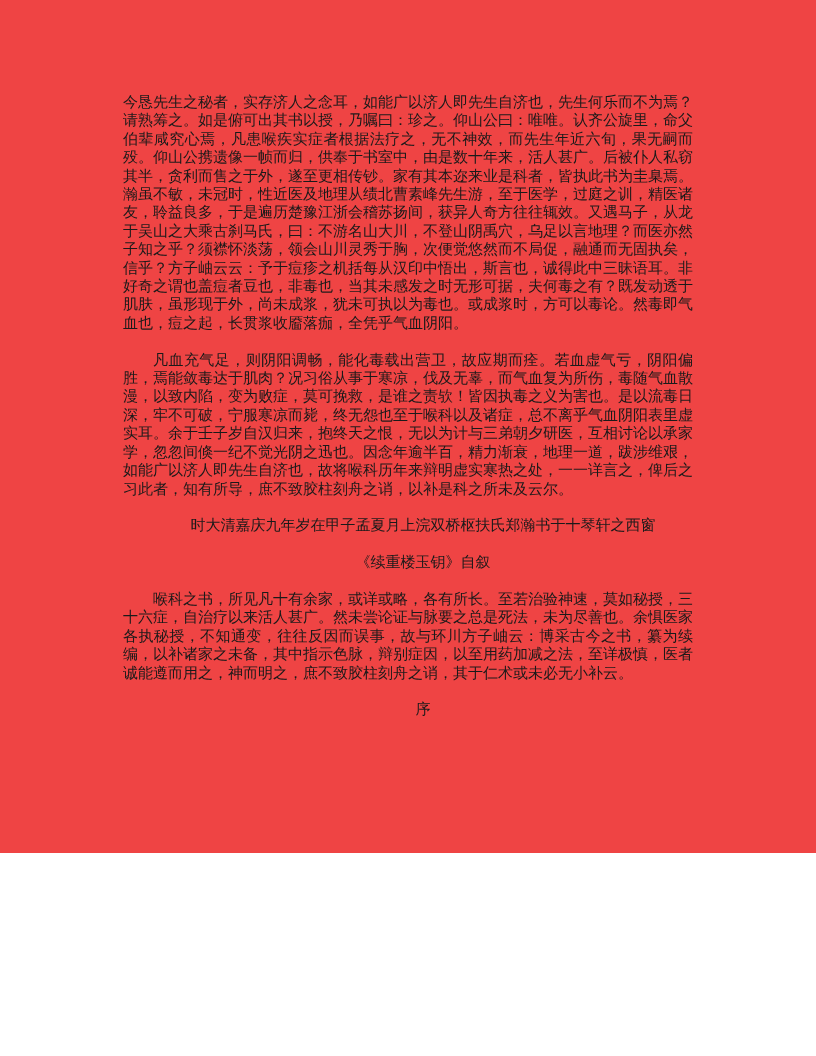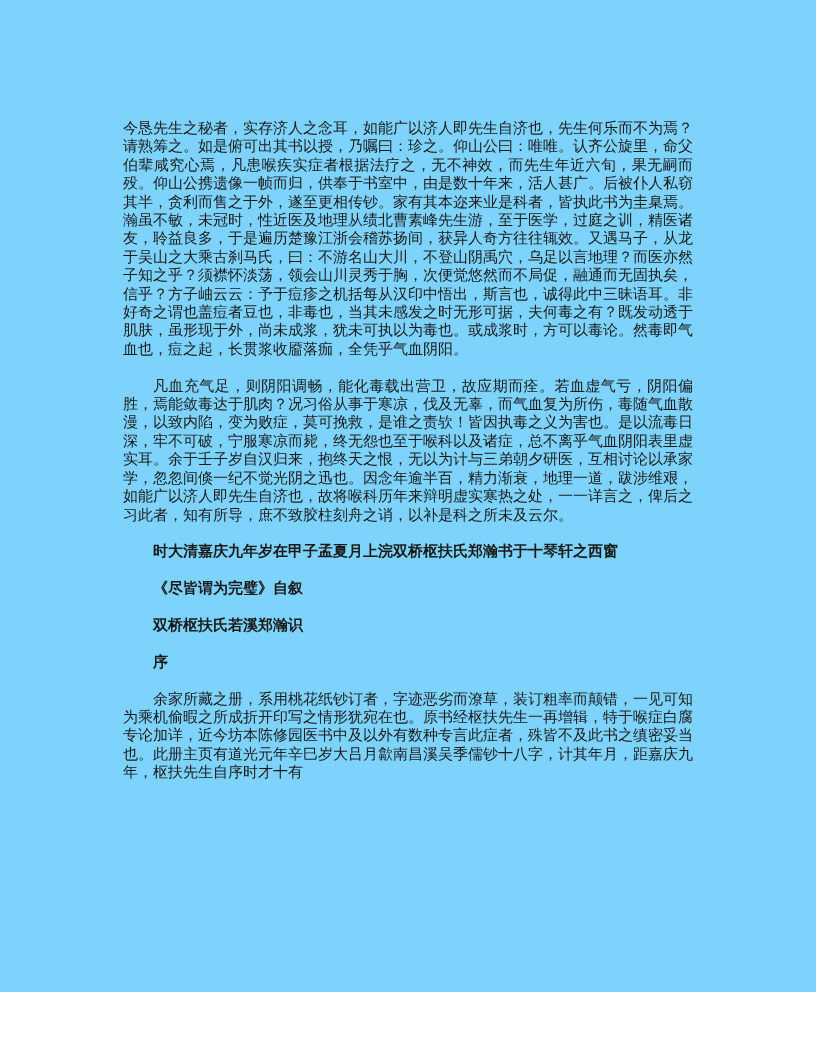--- a/index.html
+++ b/index.html
@@ -1,47 +1,45 @@
 <!DOCTYPE html>
 <html><head>
 <meta charset="utf-8">
 <style>
   html, body { margin: 0; padding: 0; background: #ffffff; }
   .page {
     position: relative;
     width: 816px;
-    height: 992px;
-    background: #7dd3fc;
+    height: 853px;
+    background: #ef4444;
     box-sizing: border-box;
-    padding: 119px 123px 0 123px;
+    padding: 93px 123px 0 123px;
     overflow: hidden;
   }
   .doc {
     font-family: "Liberation Serif", "DejaVu Serif", serif;
     font-size: 15px;
     line-height: 18.4px;
     color: #1a1a1a;
     text-align: justify;
   }
   .doc p {
     margin: 0 0 18.4px 0;
     padding: 0;
   }
   .doc p.indent { text-indent: 2em; }
   .doc p.single {
-    text-align: left;
-    font-weight: bold;
+    text-align: center;
   }
 </style>
 </head>
 <body>
 
 <div class="page">
   <div class="doc" id="doc-body">
       <p class="">今恳先生之秘者，实存济人之念耳，如能广以济人即先生自济也，先生何乐而不为焉？请熟筹之。如是俯可出其书以授，乃嘱曰：珍之。仰山公曰：唯唯。认齐公旋里，命父伯辈咸究心焉，凡患喉疾实症者根据法疗之，无不神效，而先生年近六旬，果无嗣而殁。仰山公携遗像一帧而归，供奉于书室中，由是数十年来，活人甚广。后被仆人私窃其半，贪利而售之于外，遂至更相传钞。家有其本迩来业是科者，皆执此书为圭臬焉。瀚虽不敏，未冠时，性近医及地理从绩北曹素峰先生游，至于医学，过庭之训，精医诸友，聆益良多，于是遍历楚豫江浙会稽苏扬间，获异人奇方往往辄效。又遇马子，从龙于吴山之大乘古刹马氏，曰：不游名山大川，不登山阴禹穴，乌足以言地理？而医亦然子知之乎？须襟怀淡荡，领会山川灵秀于胸，次便觉悠然而不局促，融通而无固执矣，信乎？方子岫云云：予于痘疹之机括每从汉印中悟出，斯言也，诚得此中三昧语耳。非好奇之谓也盖痘者豆也，非毒也，当其未感发之时无形可据，夫何毒之有？既发动透于肌肤，虽形现于外，尚未成浆，犹未可执以为毒也。或成浆时，方可以毒论。然毒即气血也，痘之起，长贯浆收靥落痂，全凭乎气血阴阳。</p>
       <p class="indent ">凡血充气足，则阴阳调畅，能化毒载出营卫，故应期而痊。若血虚气亏，阴阳偏胜，焉能敛毒达于肌肉？况习俗从事于寒凉，伐及无辜，而气血复为所伤，毒随气血散漫，以致内陷，变为败症，莫可挽救，是谁之责欤！皆因执毒之义为害也。是以流毒日深，牢不可破，宁服寒凉而毙，终无怨也至于喉科以及诸症，总不离乎气血阴阳表里虚实耳。余于壬子岁自汉归来，抱终天之恨，无以为计与三弟朝夕研医，互相讨论以承家学，忽忽间倏一纪不觉光阴之迅也。因念年逾半百，精力渐衰，地理一道，跋涉维艰，如能广以济人即先生自济也，故将喉科历年来辩明虚实寒热之处，一一详言之，俾后之习此者，知有所导，庶不致胶柱刻舟之诮，以补是科之所未及云尔。</p>
       <p class="indent single">时大清嘉庆九年岁在甲子孟夏月上浣双桥枢扶氏郑瀚书于十琴轩之西窗</p>
-      <p class="indent single">《尽皆谓为完璧》自叙</p>
-      <p class="indent single">双桥枢扶氏若溪郑瀚识</p>
+      <p class="indent single">《续重楼玉钥》自叙</p>
+      <p class="indent ">喉科之书，所见凡十有余家，或详或略，各有所长。至若治验神速，莫如秘授，三十六症，自治疗以来活人甚广。然未尝论证与脉要之总是死法，未为尽善也。余惧医家各执秘授，不知通变，往往反因而误事，故与环川方子岫云：博采古今之书，纂为续编，以补诸家之未备，其中指示色脉，辩别症因，以至用药加减之法，至详极慎，医者诚能遵而用之，神而明之，庶不致胶柱刻舟之诮，其于仁术或未必无小补云。</p>
       <p class="indent single">序</p>
-      <p class="indent ">余家所藏之册，系用桃花纸钞订者，字迹恶劣而潦草，装订粗率而颠错，一见可知为乘机偷暇之所成折开印写之情形犹宛在也。原书经枢扶先生一再增辑，特于喉症白腐专论加详，近今坊本陈修园医书中及以外有数种专言此症者，殊皆不及此书之缜密妥当也。此册主页有道光元年辛巳岁大吕月歙南昌溪吴季儒钞十八字，计其年月，距嘉庆九年，枢扶先生自序时才十有</p>
     </div>
 </div>
 
 </body></html>

